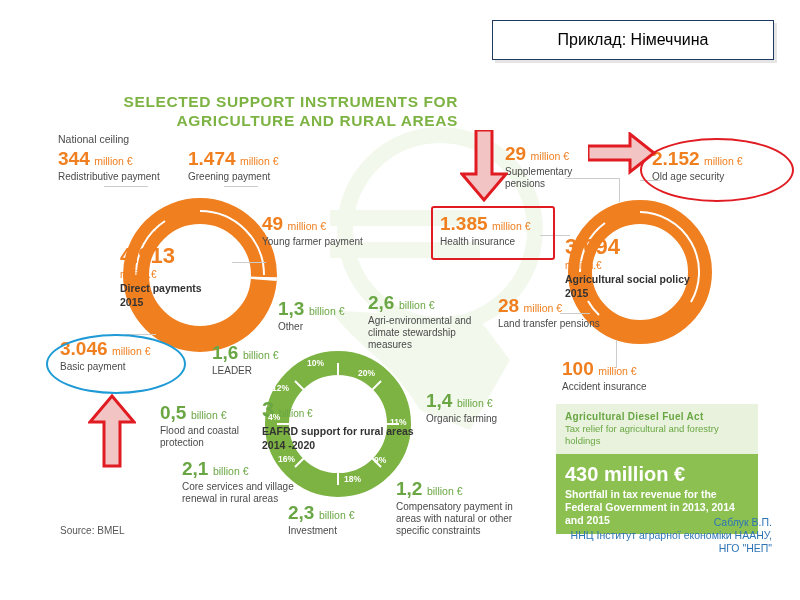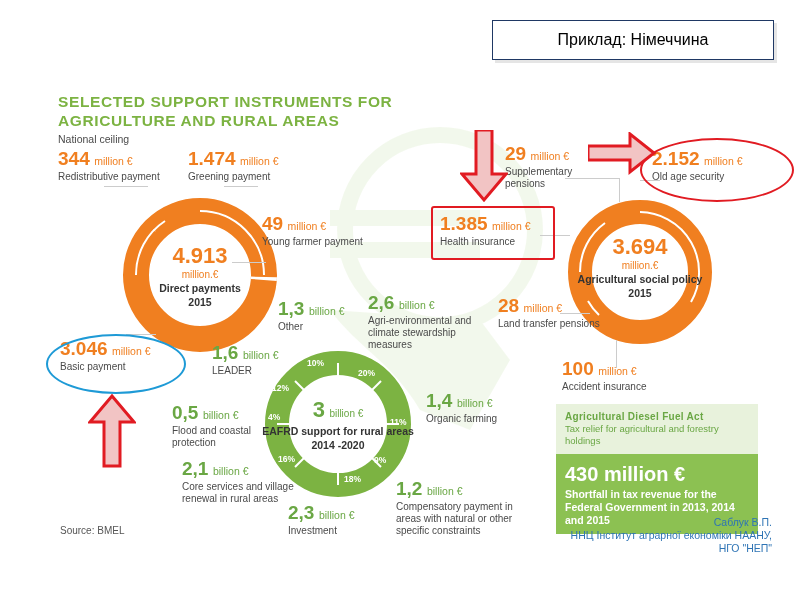--- a/index.html
+++ b/index.html
@@ -46,20 +46,21 @@
   
   .main-title {
     position: absolute;
     left: 58px; top: 92px;
     width: 400px;
     color: #7cb342;
     font-size: 15.5px;
     font-weight: bold;
     letter-spacing: 0.6px;
     line-height: 19px;
+    text-align: right;
   }
   .subtitle-national {
     position: absolute;
     left: 58px; top: 133px;
     font-size: 10.5px;
     color: #4a4a4a;
   }
   .source {
     position: absolute;
     left: 60px; top: 525px;
@@ -92,21 +93,21 @@
   
   .donut {
     position: absolute;
     border-radius: 50%;
   }
   .donut-center {
     position: absolute;
     left: 0; top: 0; right: 0; bottom: 0;
     display: flex;
     flex-direction: column;
-    align-items: center;
+    align-items: flex-start;
     justify-content: center;
     text-align: center;
   }
   .donut-center .c-num {
     font-size: 22px;
     font-weight: bold;
   }
   .donut-center .c-unit {
     font-size: 10px;
   }
@@ -366,21 +367,21 @@
     <span class="unit">billion €</span>
     <span class="lbl">Investment</span>
   </div>
 
   <div class="val green" style="left:182px; top:458px; width:115px;">
     <span class="num">2,1</span>
     <span class="unit">billion €</span>
     <span class="lbl">Core services and village renewal in rural areas</span>
   </div>
 
-  <div class="val green" style="left:160px; top:402px; width:105px;margin-left:12px;">
+  <div class="val green" style="left:160px; top:402px; width:105px;">
     <span class="num">0,5</span>
     <span class="unit">billion €</span>
     <span class="lbl">Flood and coastal protection</span>
   </div>
 
   <div class="val green" style="left:212px; top:342px; width:95px;">
     <span class="num">1,6</span>
     <span class="unit">billion €</span>
     <span class="lbl">LEADER</span>
   </div>

